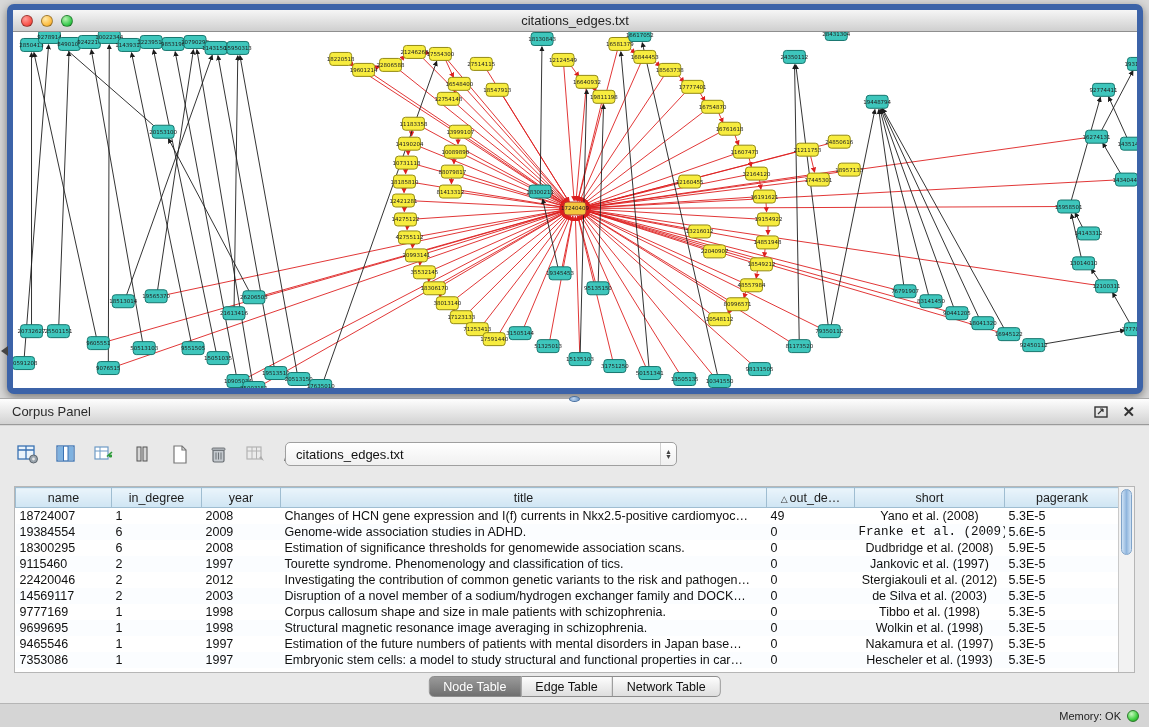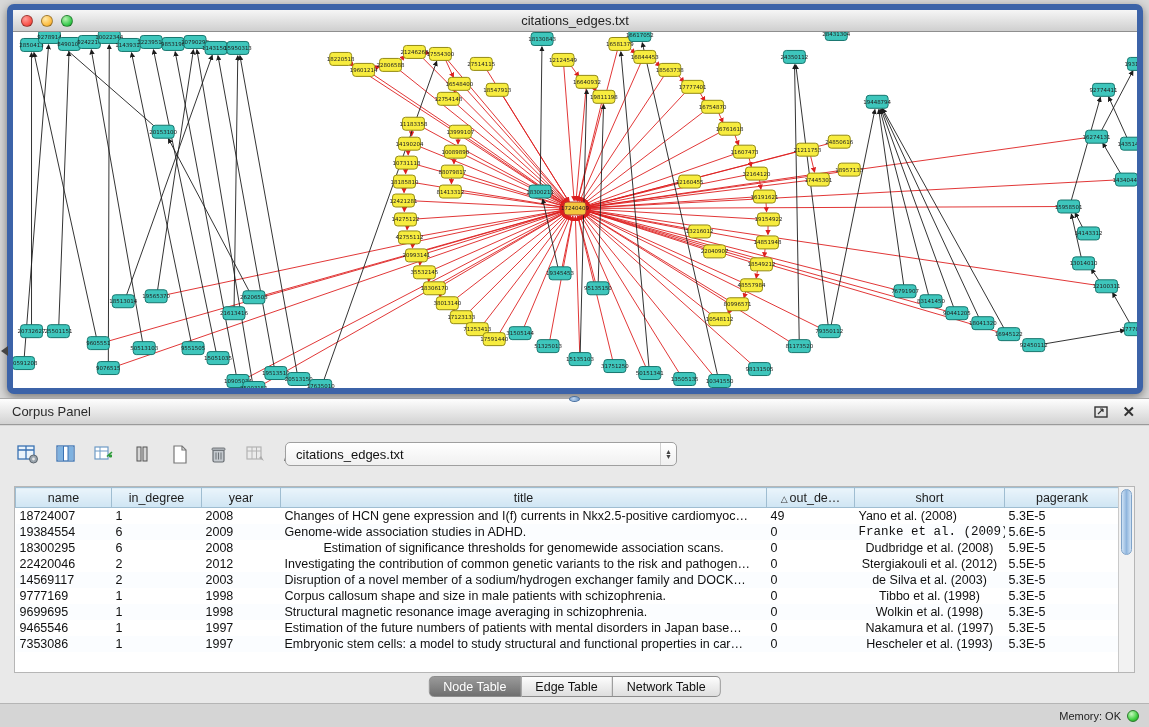--- a/index.html
+++ b/index.html
@@ -890,40 +890,49 @@
             <th>pagerank</th>
           </tr>
         </thead>
       <tbody id="body-rows">
           <tr>
             <td style="text-align: left;">18724007</td>
             <td style="text-align: left;">1</td>
             <td style="text-align: left;">2008</td>
             <td style="text-align: left;">Changes of HCN gene expression and I(f) currents in Nkx2.5-positive cardiomyoc…</td>
             <td style="text-align: left;">49</td>
-            <td style="">Yano et al. (2008)</td>
+            <td style="text-align: center;">Yano et al. (2008)</td>
             <td style="text-align: left;">5.3E-5</td>
           </tr>
           <tr class="alt">
             <td style="text-align: left;">19384554</td>
             <td style="text-align: left;">6</td>
             <td style="text-align: left;">2009</td>
             <td style="text-align: left;">Genome-wide association studies in ADHD.</td>
             <td style="text-align: left;">0</td>
             <td style="text-align: center; font-family: Liberation Mono, monospace;">Franke et al. (2009)</td>
             <td style="text-align: left;">5.6E-5</td>
           </tr>
           <tr>
             <td style="text-align: left;">18300295</td>
             <td style="text-align: left;">6</td>
             <td style="text-align: left;">2008</td>
-            <td style="text-align: center; margin-top: 32px;">Estimation of significance thresholds for genomewide association scans.</td>
+            <td style="text-align: left; margin-top: 32px;">Estimation of significance thresholds for genomewide association scans.</td>
             <td style="text-align: left;">0</td>
             <td style="text-align: center;">Dudbridge et al. (2008)</td>
             <td style="text-align: left;">5.9E-5</td>
+          </tr>
+          <tr class="alt">
+            <td style="text-align: left;">9115460</td>
+            <td style="text-align: left;">2</td>
+            <td style="text-align: left;">1997</td>
+            <td style="text-align: left;">Tourette syndrome. Phenomenology and classification of tics.</td>
+            <td style="text-align: left;">0</td>
+            <td style="text-align: center;">Jankovic et al. (1997)</td>
+            <td style="text-align: left;">5.3E-5</td>
           </tr>
           <tr>
             <td style="text-align: left; margin-left: 39px;">22420046</td>
             <td style="text-align: left;">2</td>
             <td style="text-align: left;">2012</td>
             <td style="text-align: left;">Investigating the contribution of common genetic variants to the risk and pathogen…</td>
             <td style="text-align: left;">0</td>
             <td style="text-align: center;">Stergiakouli et al. (2012)</td>
             <td style="text-align: left;">5.5E-5</td>
           </tr>

